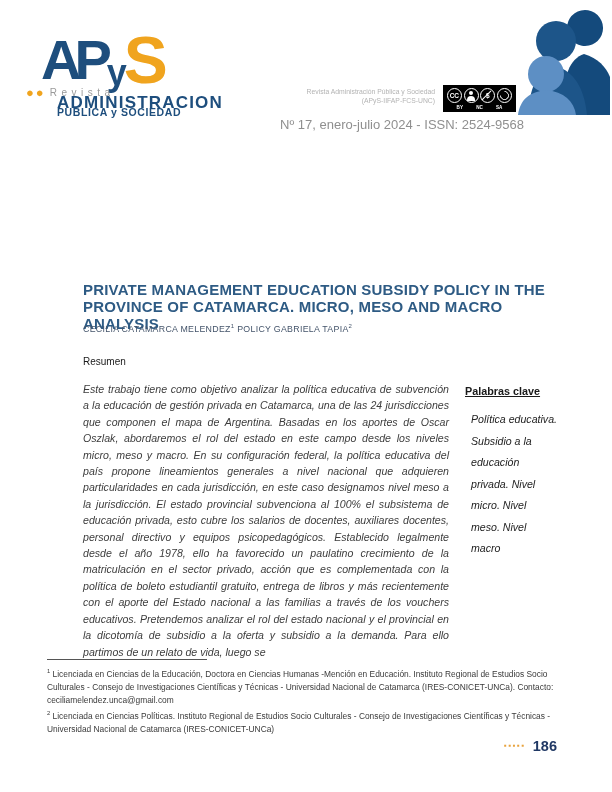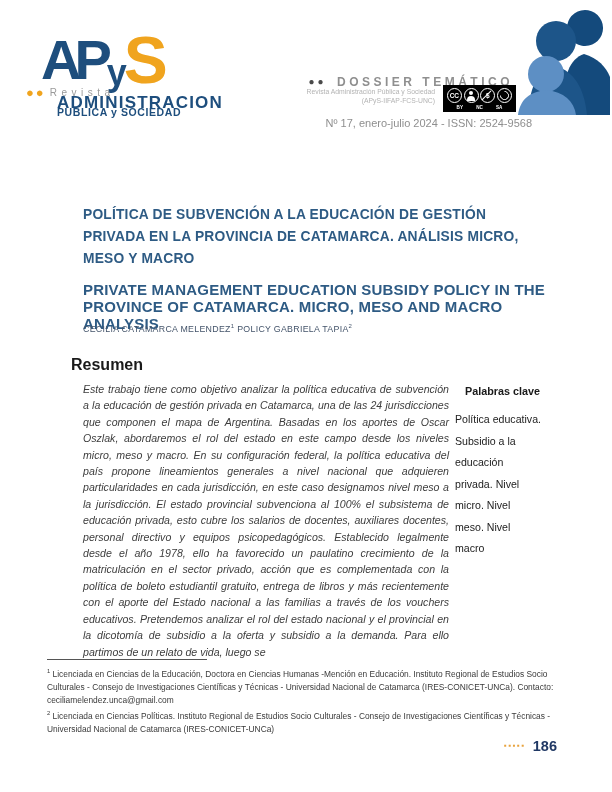--- a/index.html
+++ b/index.html
@@ -19,21 +19,21 @@
   .logo-dots { color:#f0a41e; font-size:13px; letter-spacing:2px; vertical-align:-1px; }
   .logo-revista-word { color:#9a9a9a; font-size:10px; letter-spacing:4.5px; margin-left:4px; }
   .logo-l1 { position:absolute; left:57px; top:93px; color:#1e4e7d; font-size:17px; font-weight:800; letter-spacing:1.2px; }
   .logo-l2 { position:absolute; left:57px; top:106px; color:#1e4e7d; font-size:10.5px; font-weight:800; letter-spacing:0.6px;text-align:center; }
 
   
   .dossier-row { position:absolute; top:72px; right:99px; white-space:nowrap; }
   .dossier-dots { color:#4a4a4a; font-size:10px; letter-spacing:3px; vertical-align:1px; }
   .dossier-label { color:#8f8f8f; font-size:12px; font-weight:700; letter-spacing:3.5px; margin-left:6px; }
   .journal-small { position:absolute; top:88px; right:177px; text-align:right; color:#b3b3b3; font-size:6.8px; line-height:8.5px; }
-  .issue-line { position:absolute; top:117px; right:80px; color:#8f8f8f; font-size:11px; }
+  .issue-line { position:absolute; top:117px; right:88px; color:#8f8f8f; font-size:13px; }
 
   
   .cc-badge { position:absolute; left:443px; top:85px; width:73px; height:27px; background:#000; border:1px solid #000; }
   .cc-icons { display:flex; justify-content:space-around; align-items:center; height:19px; padding:0 2px; }
   .cc-circle { position:relative; width:15px; height:15px; border:1.6px solid #fff; border-radius:50%;
                color:#fff; font-size:6.5px; font-weight:700; display:flex; align-items:center; justify-content:center; }
   .cc-person-head { position:absolute; top:2px; left:50%; transform:translateX(-50%); width:4px; height:4px; background:#fff; border-radius:50%; }
   .cc-person-body { position:absolute; bottom:1.5px; left:50%; transform:translateX(-50%); width:8px; height:5px; background:#fff; border-radius:4px 4px 0 0; }
   .cc-slash { position:absolute; left:-1px; top:5.5px; width:13px; height:1.4px; background:#fff; transform:rotate(-45deg); }
   .cc-arrow-ring { position:absolute; inset:2px; border:1.6px solid #fff; border-left-color:transparent; border-radius:50%; transform:rotate(45deg); }
@@ -45,28 +45,28 @@
 
   
   .title-es { position:absolute; left:83px; top:204px; width:462px; color:#2e5b84;
               font-size:13.8px; font-weight:700; line-height:22px; letter-spacing:0.2px; }
   .title-en { position:absolute; left:83px; top:281px; width:472px; color:#2e5b84;
               font-size:15px; font-weight:700; line-height:17px; letter-spacing:0.2px; }
   .authors { position:absolute; left:83px; top:323px; color:#44546a; font-size:8.8px; letter-spacing:0.3px; }
   .authors sup { font-size:6px; }
 
   
-  .abstract-heading { position:absolute; left:71px; top:356px; color:#1a1a1a; font-size:16px; font-weight:700; }
+  .abstract-heading { position:absolute; left:83px; top:356px; color:#1a1a1a; font-size:10px; font-weight:400; }
   .abstract-text { position:absolute; left:83px; top:381px; width:366px; color:#3d3d3d;
                    font-size:10.6px; line-height:16.4px; text-align:justify;font-style:italic; }
 
   
-  .keywords-heading { position:absolute; left:465px; top:385px; color:#1a1a1a; font-size:10.8px; font-weight:700; }
-  .keywords-text { position:absolute; left:455px; top:409px; width:86px; color:#222;
-                   font-size:10.6px; line-height:21.5px; }
+  .keywords-heading { position:absolute; left:465px; top:385px; color:#1a1a1a; font-size:10.8px; font-weight:700;text-decoration:underline; }
+  .keywords-text { position:absolute; left:471px; top:409px; width:86px; color:#222;
+                   font-size:10.6px; font-style:italic; line-height:21.5px; }
 
   
   .footnote-rule { position:absolute; left:47px; top:659px; width:160px; height:1px; background:#555; }
   .footnotes { position:absolute; left:47px; top:665px; width:522px; color:#3a3a3a;
                font-size:8.4px; line-height:13.2px; }
   .footnotes sup { font-size:5.8px; }
 
   
   .footer-pageno { position:absolute; top:738px; right:55px; display:flex; align-items:center; }
   .footer-dots { color:#e8a33d; font-size:8px; letter-spacing:1.5px; margin-right:7px; margin-top:-2px; }
@@ -79,24 +79,20 @@
 
   <div class="logo-mark">
     <span class="lg-ap">AP</span><span class="lg-y">y</span><span class="lg-s">S</span>
   </div>
   <div class="logo-revista">
     <span class="logo-dots">●●</span><span class="logo-revista-word">Revista</span>
   </div>
   <div class="logo-l1">ADMINISTRACION</div>
   <div class="logo-l2">PUBLICA y SOCIEDAD</div>
 
-  <div class="dossier-row">
-    <span class="dossier-dots">●●</span>
-    <span class="dossier-label">DOSSIER TEMÁTICO</span>
-  </div>
   <div class="journal-small">
     <div>Revista Administración Pública y Sociedad</div>
     <div>(APyS-IIFAP-FCS-UNC)</div>
   </div>
 
   <div class="cc-badge">
     <div class="cc-icons">
       <div class="cc-circle">
           <span>CC</span>
         </div>
@@ -129,21 +125,20 @@
     <g fill="#1d5589">
       <circle cx="38" cy="36" r="20"></circle>
       <path d="M10 110 C12 76 22 66 38 61 C56 67 66 82 69 110 Z"></path>
     </g>
     <g fill="#5d8fc4">
       <circle cx="28" cy="69" r="18"></circle>
       <path d="M0 110 C2 94 12 87 28 85 C46 87 56 96 58 110 Z"></path>
     </g>
   </svg>
 
-  <h1 class="title-es">POLÍTICA DE SUBVENCIÓN A LA EDUCACIÓN DE GESTIÓN PRIVADA EN LA PROVINCIA DE CATAMARCA. ANÁLISIS MICRO, MESO Y MACRO</h1>
   <h2 class="title-en">PRIVATE MANAGEMENT EDUCATION SUBSIDY POLICY IN THE PROVINCE OF CATAMARCA. MICRO, MESO AND MACRO ANALYSIS</h2>
 
   <div class="authors">
     <span>CECILIA CATAMARCA MELENDEZ</span><sup>1</sup>
     <span>POLICY GABRIELA TAPIA</span><sup>2</sup>
   </div>
 
   <div class="abstract-heading">Resumen</div>
   <p class="abstract-text">Este trabajo tiene como objetivo analizar la política educativa de subvención a la educación de gestión privada en Catamarca, una de las 24 jurisdicciones que componen el mapa de Argentina. Basadas en los aportes de Oscar Oszlak, abordaremos el rol del estado en este campo desde los niveles micro, meso y macro. En su configuración federal, la política educativa del país propone lineamientos generales a nivel nacional que adquieren particularidades en cada jurisdicción, en este caso designamos nivel meso a la jurisdicción. El estado provincial subvenciona al 100% el subsistema de educación privada, esto cubre los salarios de docentes, auxiliares docentes, personal directivo y equipos psicopedagógicos.  Establecido legalmente desde el año 1978, ello ha favorecido un paulatino crecimiento de la matriculación en el sector privado, acción que es complementada con la política de boleto estudiantil gratuito, entrega de libros y más recientemente con el aporte del Estado nacional a las familias a través de los vouchers educativos. Pretendemos analizar el rol del estado nacional y el provincial en la dicotomía de subsidio a la oferta y subsidio a la demanda. Para ello partimos de un relato de vida, luego se</p>
 

